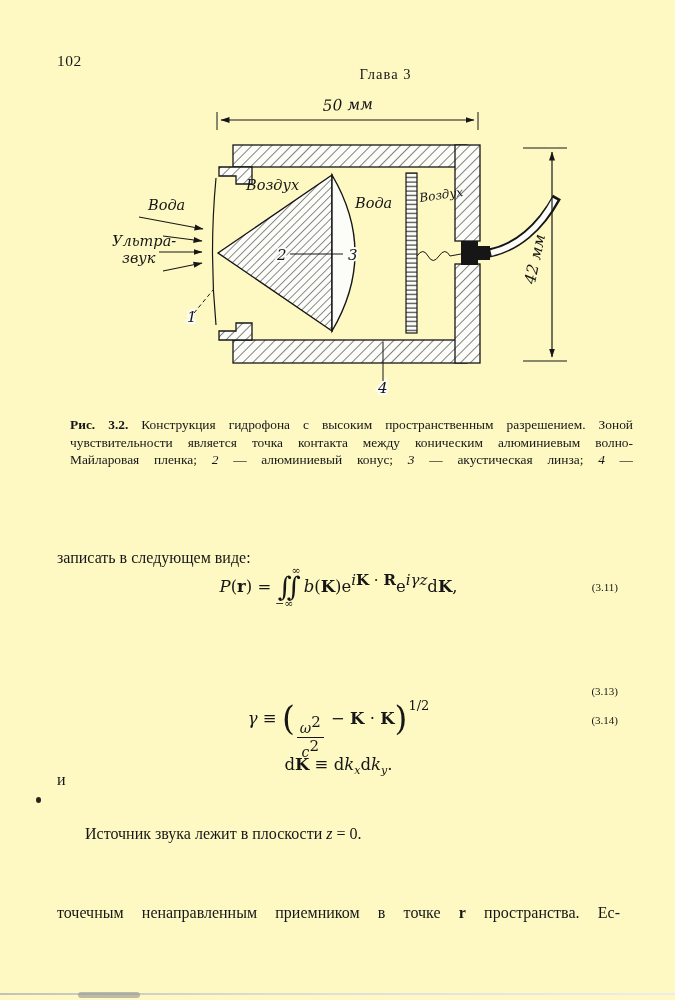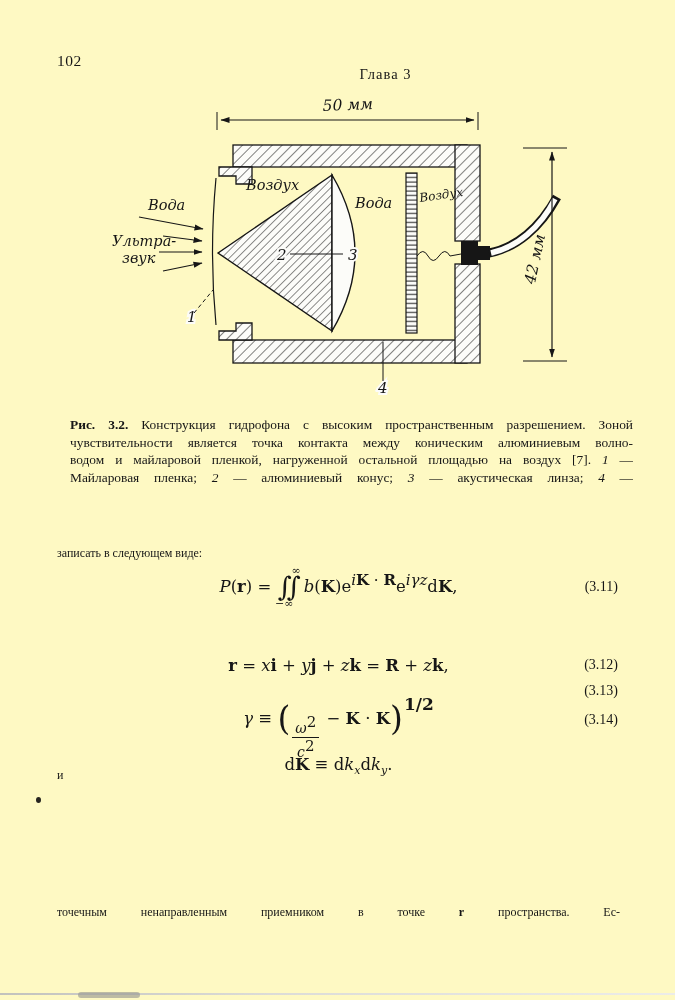--- a/index.html
+++ b/index.html
@@ -14,39 +14,39 @@
   .fig .lbl{font-size:14.5px;}
   .fig .lbl-sm{font-size:12px;}
   .fig .dimtxt{font-size:15.5px;}
   .fig .pn{font-size:15px;paint-order:stroke;stroke:#fcfcf9;stroke-width:4px;fill:#161616;}
   .fig .thin{stroke:#161616;stroke-width:1;fill:none;}
   .fig .ann{stroke:#161616;stroke-width:1.2;fill:none;}
 
   .caption{position:absolute;top:416px;left:70px;width:563px;font-size:13.4px;line-height:17.7px;}
   .just{text-align:justify;text-align-last:justify;}
 
-  .bline,.para{position:absolute;left:57px;width:563px;font-size:12px;line-height:23.5px;}
+  .bline,.para{position:absolute;left:57px;width:563px;font-size:16px;line-height:23.5px;}
   .indent{text-indent:28px;}
 
   .eqrow{position:absolute;left:57px;width:563px;display:flex;align-items:center;justify-content:center;
          font-size:16.5px;font-family:"DejaVu Serif","Liberation Serif",serif;}
-  .eqnum{position:absolute;right:2px;font-size:14px;font-family:"Liberation Serif",serif;}
+  .eqnum{position:absolute;right:2px;font-size:11px;font-family:"Liberation Serif",serif;}
   .eq sup{font-size:15px;}
   .eq sub{font-size:11px;}
 
   .dint{display:inline-flex;flex-direction:column;align-items:center;line-height:1;vertical-align:middle;margin:0 3px 0 1px;}
   .dint .t{font-size:11px;transform:translateX(7px);}
   .dint .m{font-size:27px;line-height:.85;letter-spacing:-5px;padding-right:5px;}
   .dint .b{font-size:11px;transform:translateX(-5px);}
 
   .frac{display:inline-block;vertical-align:middle;text-align:center;line-height:1.05;font-size:14px;margin:0 2px;position:relative;top:-1px;}
   .frac .fn{display:block;padding:0 3px 1px;margin-top:36px;}
   .frac .fd{display:block;border-top:1.3px solid #161616;padding:1px 3px 0;}
   .bigp{font-size:33px;line-height:1;vertical-align:middle;position:relative;top:-2px;}
-  .pow{font-size:17px;position:relative;top:-15px;margin-left:1px;font-weight:bold;}
+  .pow{font-size:13px;position:relative;top:-15px;margin-left:1px;}
 
   .speck{position:absolute;left:36px;top:797px;width:5px;height:6px;background:#26241f;border-radius:50%;}
   .page-edge{position:absolute;left:0;right:0;bottom:5px;height:2px;background:linear-gradient(to right,#c2c2bd,#dcdcd7 40%,#ecece8);}
   .smudge{position:absolute;left:78px;bottom:2px;width:62px;height:6px;background:#9a9a94;border-radius:3px;opacity:.65;}
 </style>
 </head>
 <body>
 
 <div class="page">
 
@@ -126,56 +126,52 @@
     <text class="pn" x="277" y="170">2</text>
     <line class="thin" x1="290" y1="164" x2="343" y2="164"></line>
     <text class="pn" x="348" y="170">3</text>
     <text class="pn" x="378" y="303">4</text>
     <line class="thin" x1="383" y1="291" x2="383" y2="252"></line>
   </svg>
 
   <div class="caption">
     <div class="just"><b>Рис. 3.2.</b> Конструкция гидрофона с высоким пространственным разрешением. Зоной</div>
     <div class="just">чувствительности является точка контакта между коническим алюминиевым волно-</div>
-    <div class="just">водом и майларовой пленкой, нагруженной остальной площадью на воздух [7]. <i>1</i> —</div>
     <div class="just">Майларовая пленка; <i>2</i> — алюминиевый конус; <i>3</i> — акустическая линза; <i>4</i> —</div>
   </div>
 
   <p class="bline" style="top:530px">записать в следующем виде:</p>
 
   <div class="eqrow" style="top:563px;height:48px">
     <span class="eq"><i>P</i>(<b>r</b>) = <span class="dint">
           <span class="t">∞</span>
           <span class="m">∫∫</span>
           <span class="b">−∞</span>
         </span><i>b</i>(<b>K</b>)e<sup><i>i</i><b>K</b> · <b>R</b></sup>e<sup><i>iγz</i></sup>d<b>K</b>,</span>
     <span class="eqnum">(3.11)</span>
   </div>
 
 
-  <div class="eqrow" style="top:653px;height:24px">
-    <span class="eq"><b>r</b> = <i>x</i><b>i</b> + <i>y</i><b>j</b> + <i>z</i><b>k</b> = <b>R</b> + <i>z</i><b>k</b>,</span>
-    <span class="eqnum">(3.12)</span>
-  </div>
 
   <div class="eqrow" style="top:679px;height:24px">
     <span class="eqnum">(3.13)</span>
   </div>
 
   <div class="eqrow" style="top:694px;height:52px">
     <span class="eq"><i>γ</i> ≡ <span class="bigp">(</span><span class="frac"><span class="fn"><i>ω</i><sup>2</sup></span><span class="fd"><i>c</i><sup>2</sup></span></span> − <b>K</b> · <b>K</b><span class="bigp">)</span><span class="pow">1/2</span></span>
     <span class="eqnum">(3.14)</span>
   </div>
 
   <p class="bline" style="top:752px">и</p>
 
   <div class="eqrow" style="top:754px;height:24px">
     <span class="eq">d<b>K</b> ≡ d<i>k<sub>x</sub></i>d<i>k<sub>y</sub></i>.</span>
   </div>
 
+  <p class="bline indent" style="top:806px">Источник звука лежит в плоскости <i>z</i> = 0.</p>
 
 
   <div class="para" style="top:901px">
     <div class="just">точечным ненаправленным приемником в точке <b>r</b> пространства. Ес-</div>
   </div>
 
   <div class="speck"></div>
   <div class="page-edge"></div>
   <div class="smudge"></div>
 </div>

